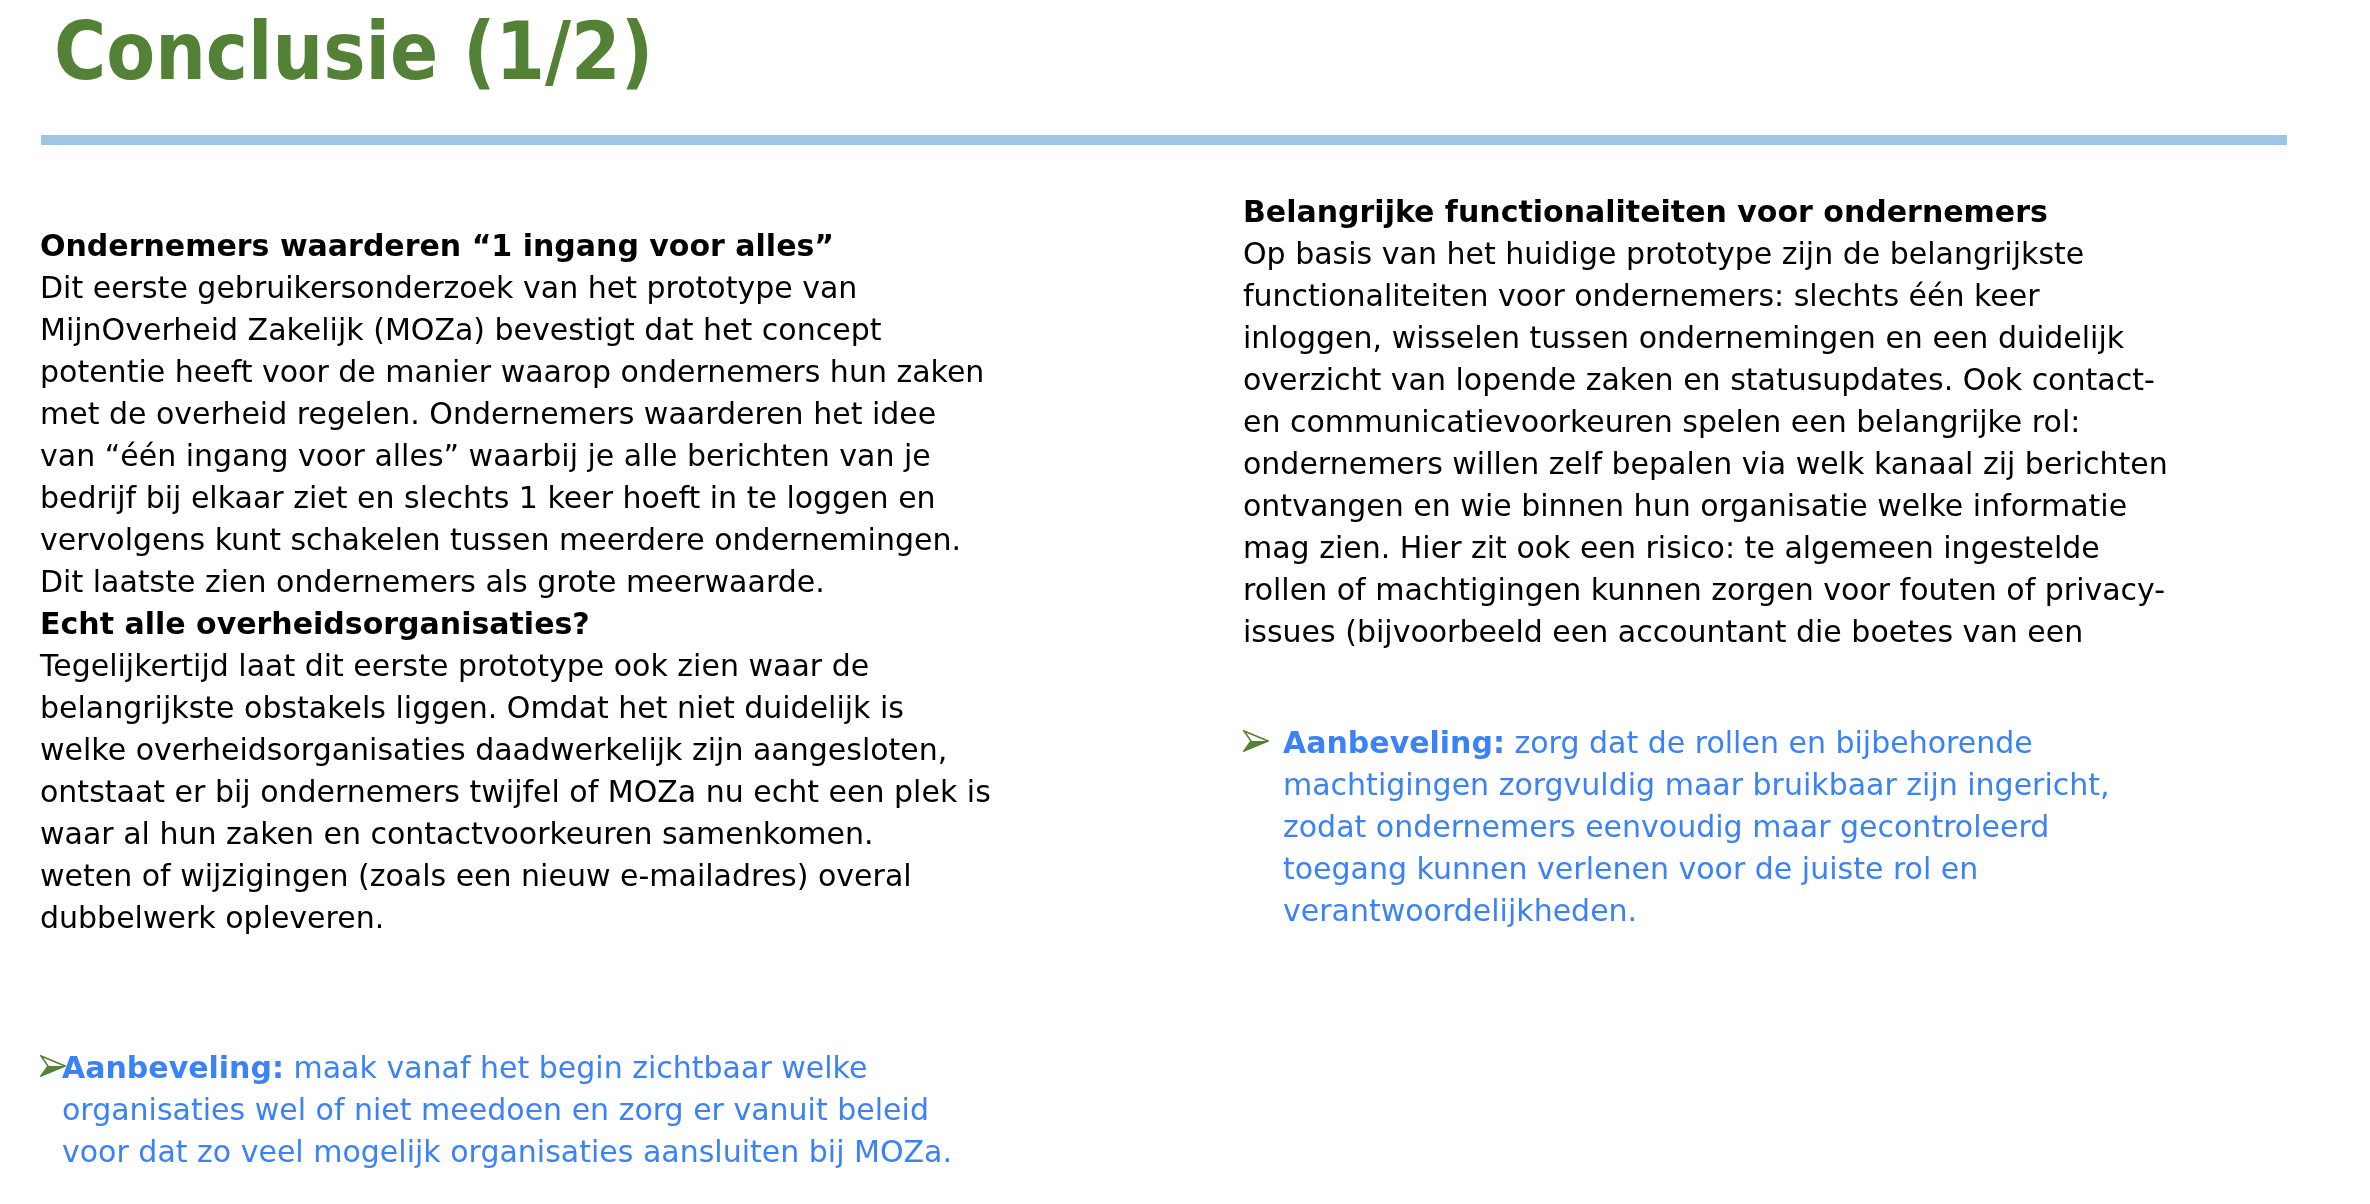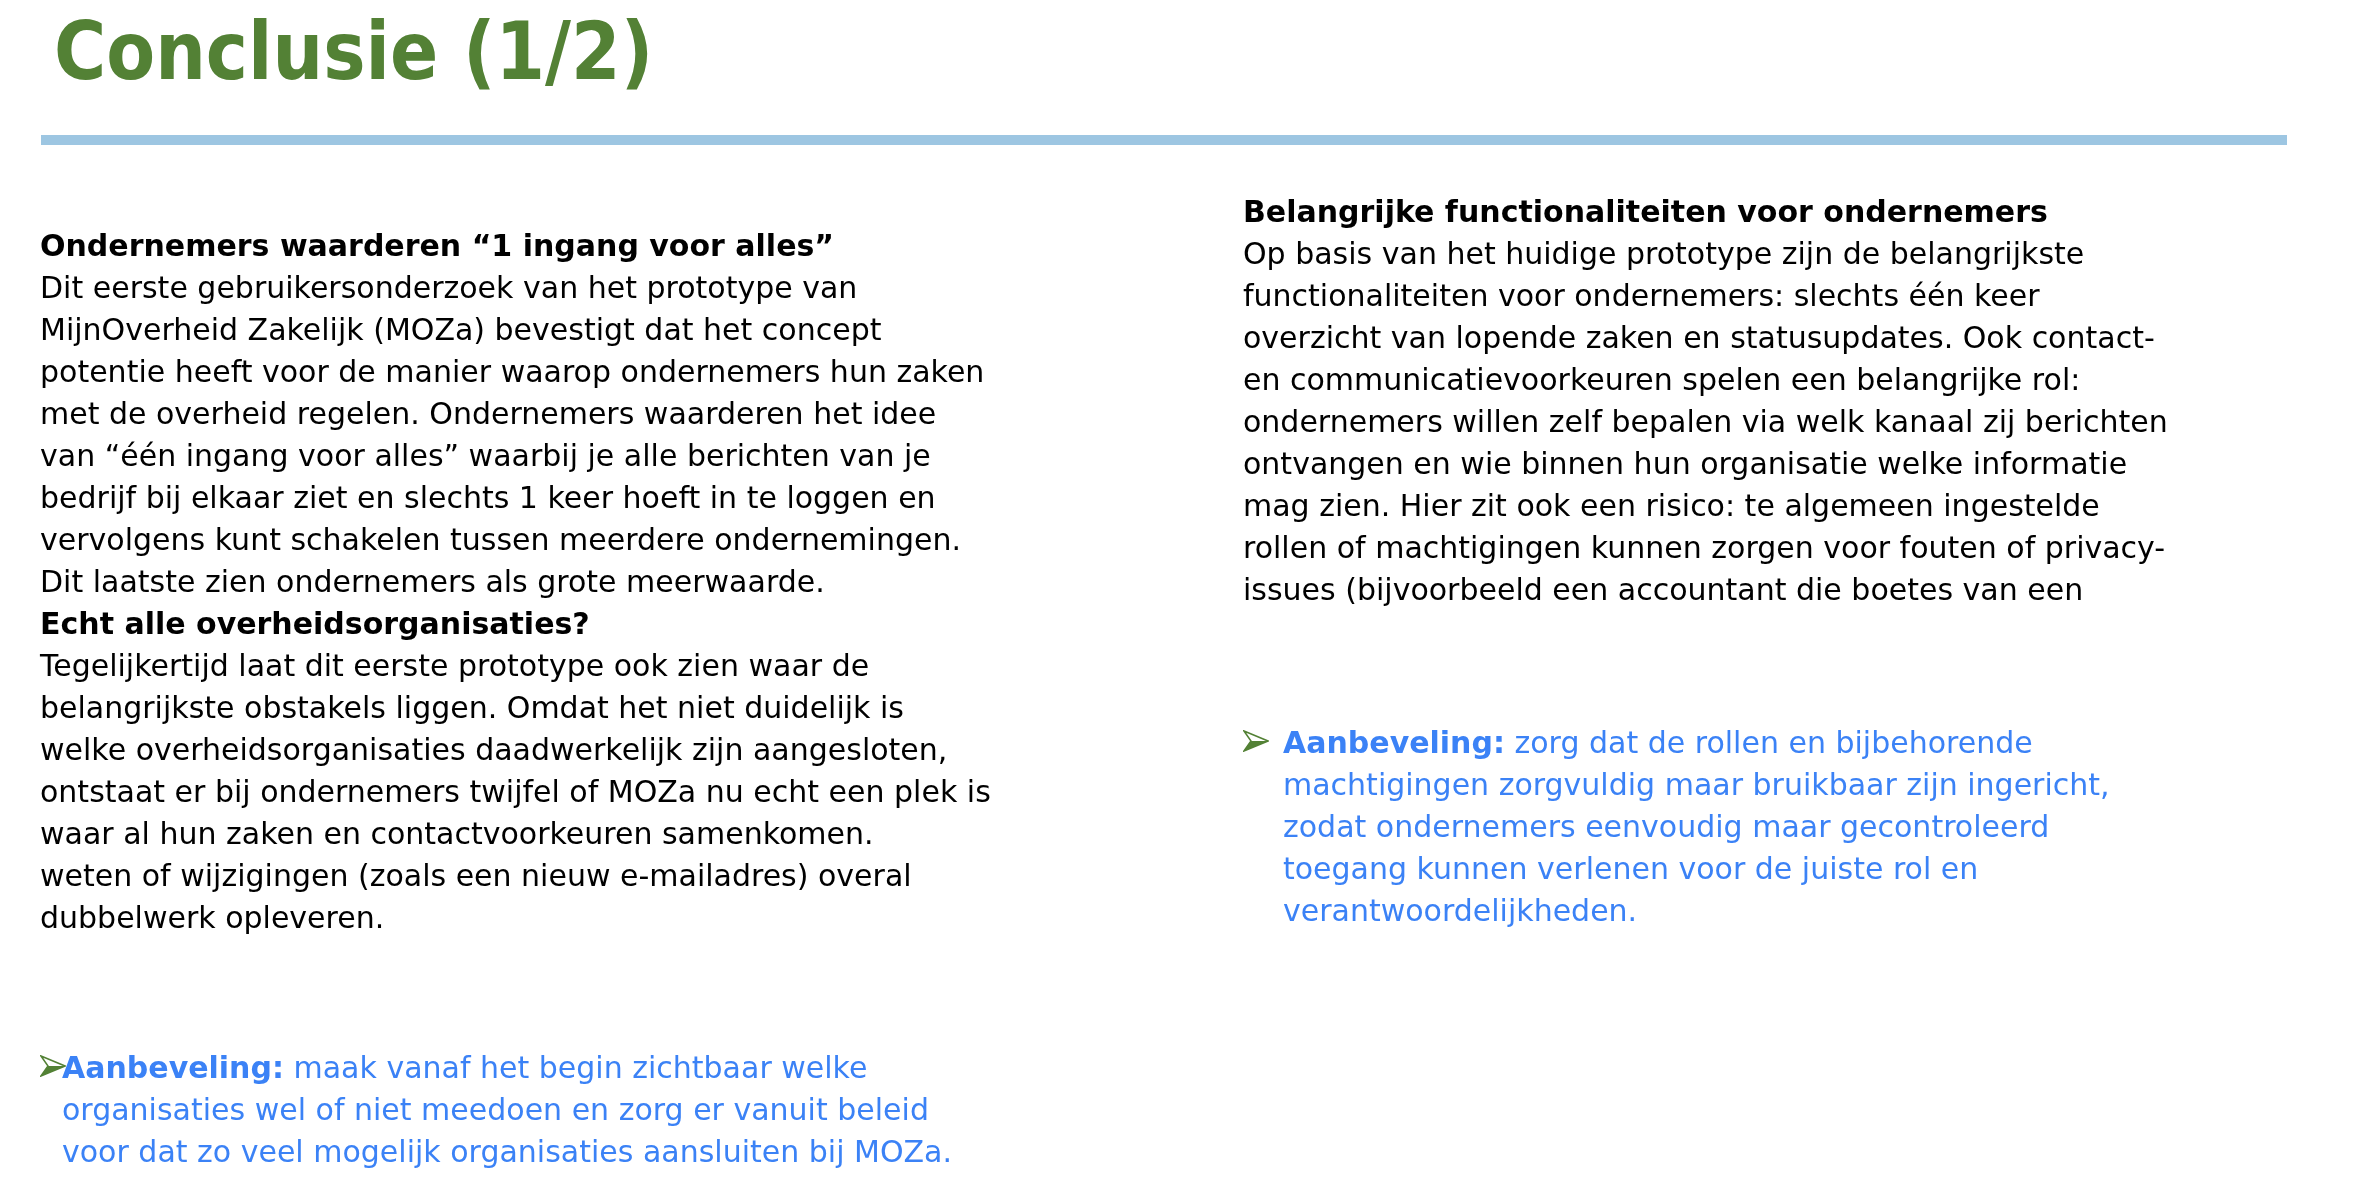--- a/index.html
+++ b/index.html
@@ -69,20 +69,21 @@
     <span class="lead">Aanbeveling:</span><span> maak vanaf het begin zichtbaar welke</span>
   </span>
   <span class="line">organisaties wel of niet meedoen en zorg er vanuit beleid</span>
   <span class="line">voor dat zo veel mogelijk organisaties aansluiten bij MOZa.</span>
 </div>
 
 <div class="block" style="left:1243px; top:191px;">
   <span class="line heading">Belangrijke functionaliteiten voor ondernemers</span>
   <span class="line">Op basis van het huidige prototype zijn de belangrijkste</span>
   <span class="line">functionaliteiten voor ondernemers: slechts één keer</span>
+  <span class="line">inloggen, wisselen tussen ondernemingen en een duidelijk</span>
   <span class="line">overzicht van lopende zaken en statusupdates. Ook contact-</span>
   <span class="line">en communicatievoorkeuren spelen een belangrijke rol:</span>
   <span class="line">ondernemers willen zelf bepalen via welk kanaal zij berichten</span>
   <span class="line">ontvangen en wie binnen hun organisatie welke informatie</span>
   <span class="line">mag zien. Hier zit ook een risico: te algemeen ingestelde</span>
   <span class="line">rollen of machtigingen kunnen zorgen voor fouten of privacy-</span>
   <span class="line">issues (bijvoorbeeld een accountant die boetes van een</span>
 </div>
 
 <span class="bullet" style="left:1243px; top:730px;">

